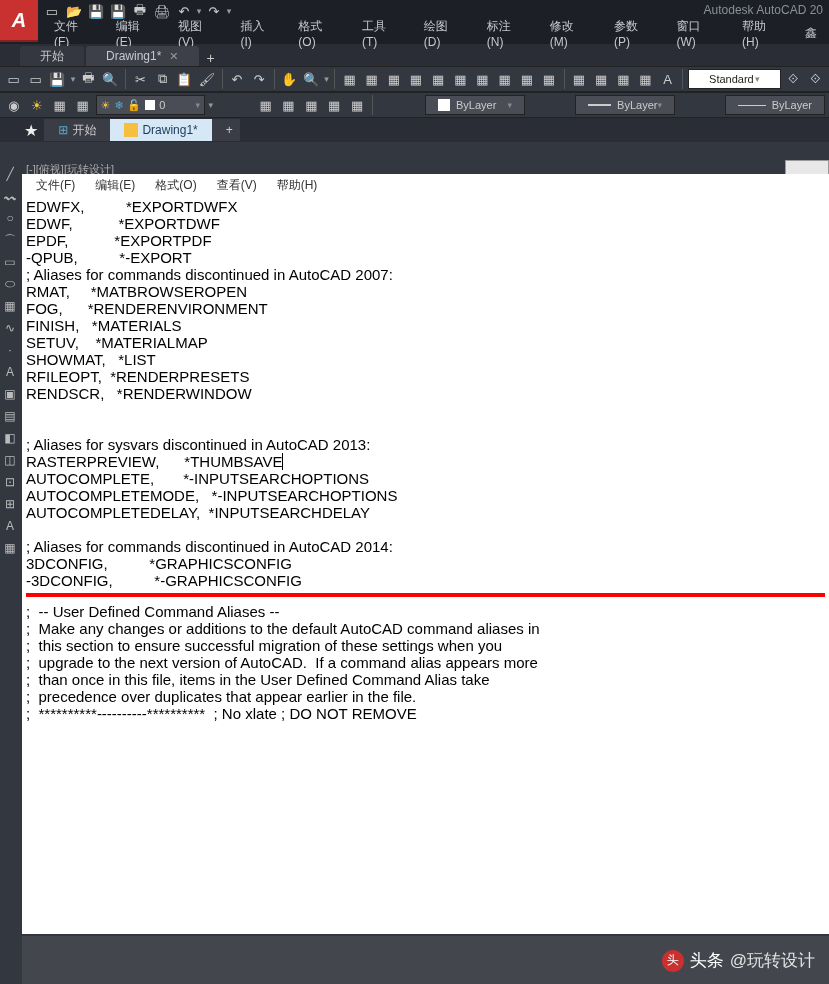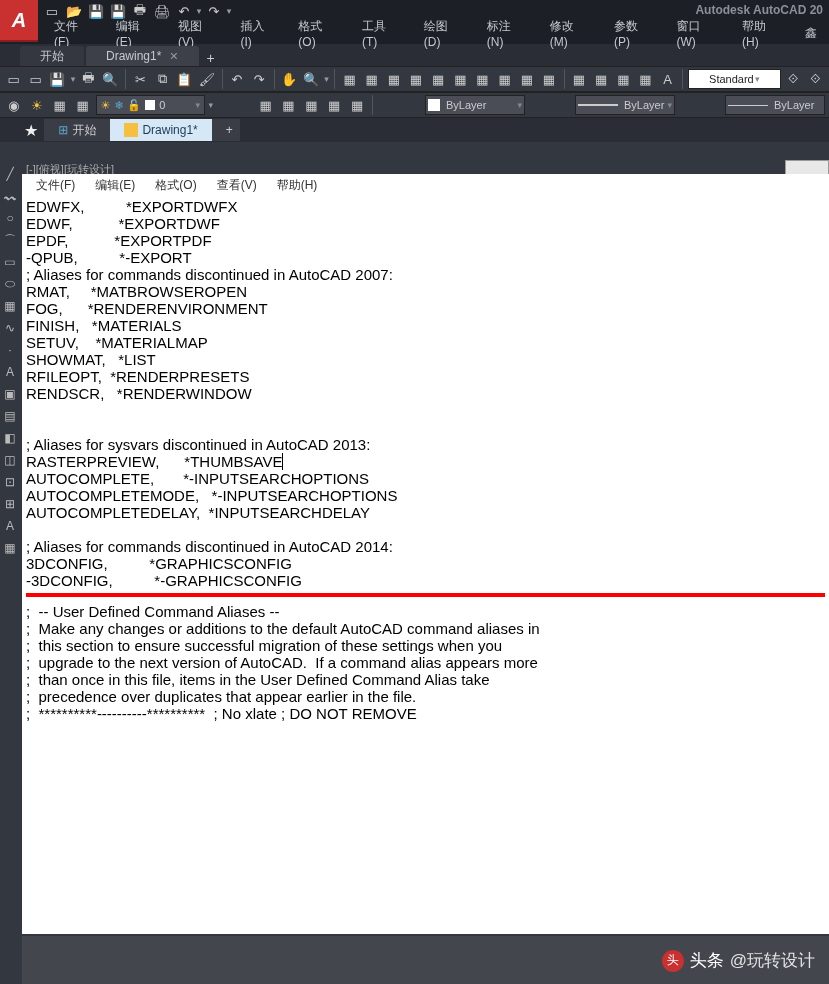--- a/index.html
+++ b/index.html
@@ -3,40 +3,40 @@
 <meta charset="utf-8">
 <style>
 * { margin: 0; padding: 0; box-sizing: border-box; font-family: "Microsoft YaHei", Arial, sans-serif; }
 body { width: 829px; height: 984px; background: #333740; overflow: hidden; position: relative; }
 
 
 .titlebar { height: 22px; background: #1c1f26; display: flex; align-items: center; }
 .app-icon { width: 38px; height: 42px; background: #c93030; position: absolute; top: 0; left: 0; z-index: 10; display:flex; align-items:center; justify-content:center; color:#fff; font-size:20px; font-weight:bold; font-style:italic; border-bottom:2px solid #8a1f1f;}
 .qat { margin-left: 42px; display: flex; gap: 2px; align-items: center; height: 22px; }
 .qat-btn { width: 20px; height: 20px; display:flex; align-items:center; justify-content:center; color:#ccc; font-size:13px; }
-.app-title { position: absolute; right: 6px; top: 3px; color: #8a8f99; font-size: 12px; font-weight: bold; }
+.app-title { position: absolute; right: 6px; top: 3px; color: #8a8f99; font-size: 12px; }
 
 
 .menubar { height: 22px; background: #1c1f26; display: flex; align-items: center; padding-left: 42px; gap: 0; }
 .menu-item { color: #c5c8ce; font-size: 12px; padding: 2px 12px; cursor: pointer; }
 
 
 .doctabs { height: 22px; background: #2a2d35; display: flex; align-items: flex-end; padding-left: 20px; }
 .doctab { height: 20px; padding: 2px 20px; color: #c5c8ce; font-size: 12px; background: #34373f; margin-right: 2px; display:flex; align-items:center; gap:8px; border-radius: 3px 3px 0 0;}
 .doctab.active { background: #3d4049; }
 .doctab .close { color:#999; font-size:11px; }
 .doctab-add { width: 20px; color:#ccc; text-align:center; font-size:14px; }
 
 
 .toolbar { height: 26px; background: #333740; border-top:1px solid #222; border-bottom:1px solid #222; display: flex; align-items: center; padding: 0 4px; gap: 3px; }
 .tbtn { width: 22px; height: 22px; display:flex; align-items:center; justify-content:center; color:#ccc; font-size:13px; }
 .tsep { width:1px; height:20px; background:#555; margin:0 2px; }
 .tdrop { width:6px; color:#999; font-size:9px; }
 .layer-color { width:120px; height:20px; background:#4a4d55; border:1px solid #222; color:#ccc; font-size:11px; padding:1px 4px; display:flex; align-items:center; gap:4px;}
-.bylayer { min-width: 100px; flex:1; max-width:160px; height:20px; background:#4a4d55; border:1px solid #222; color:#ccc; font-size:11px; padding:1px 2px; display:flex; align-items:center;margin-left:47px; }
+.bylayer { min-width: 100px; flex:1; max-width:160px; height:20px; background:#4a4d55; border:1px solid #222; color:#ccc; font-size:11px; padding:1px 12px; display:flex; align-items:center;margin-left:47px; }
 .bylayer-line { width:40px; height:2px; background:#ccc; margin-right:6px;}
 .style-combo { width:100px; height:20px; background:#4a4d55; border:1px solid #222; color:#222; background:#fff; font-size:11px; padding:1px 20px; display:flex; align-items:center;}
 .dropdown-arrow { margin-left:auto; font-size:9px; color:#888;}
 
 
 .subtabs { height: 24px; background: #2a2d35; display: flex; align-items: center; padding-left: 24px; }
 .subtab { height:22px; padding:2px 14px; color:#ccc; font-size:12px; display:flex; align-items:center; gap:4px; }
 .subtab.home { background:#3a3d45; }
 .subtab.drawing { background:#d6e8f5; color:#1a3a5a; }
 .subtab-star { color:#eee; margin-right:6px;}

